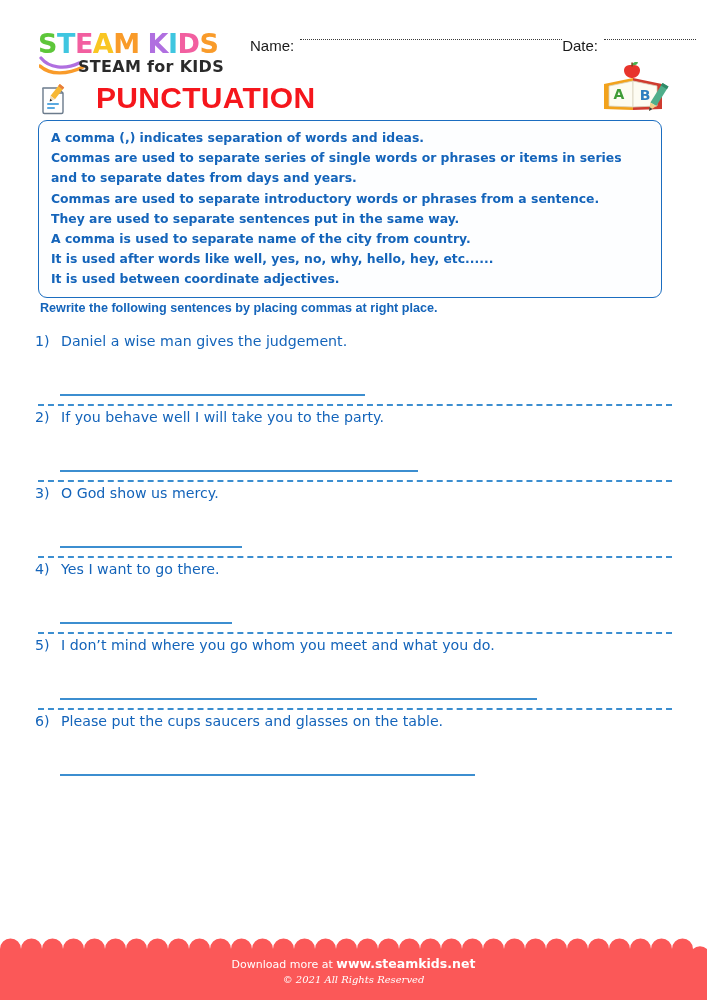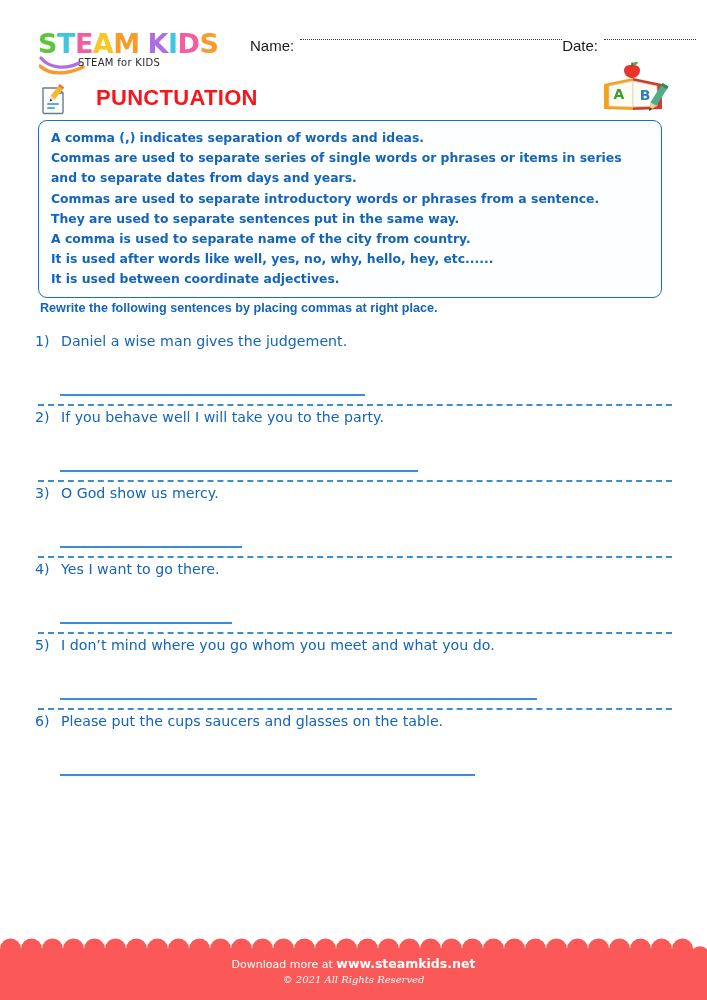--- a/index.html
+++ b/index.html
@@ -39,22 +39,22 @@
     letter-spacing: -0.5px;
     line-height: 27px;
     white-space: nowrap;
   }
   .logo-main span { display: inline-block; }
   .logo-sub {
     position: absolute;
     left: 40px;
     top: 27px;
     font-family: "DejaVu Sans", sans-serif;
-    font-weight: normal;
-    font-size: 10px;
+    font-weight: bold;
+    font-size: 16px;
     letter-spacing: 0.3px;
     color: #2a2a2a;
     white-space: nowrap;
   }
   .logo-swoosh {
     position: absolute;
     left: 1px;
     top: 24px;
     width: 46px;
     height: 22px;
@@ -96,21 +96,21 @@
     position: absolute;
     left: 36px; top: 4px;
     width: 34px; height: 34px;
   }
   .title-text {
     position: absolute;
     left: 96px;
     top: 4px;
     font-family: "Liberation Sans", sans-serif;
     font-weight: bold;
-    font-size: 22px;
+    font-size: 30px;
     color: #f5161c;
     letter-spacing: 0.3px;
     line-height: 32px;
   }
   .abc-icon {
     position: absolute;
     left: 600px; top: 62px;
     width: 72px; height: 56px;
   }
 

